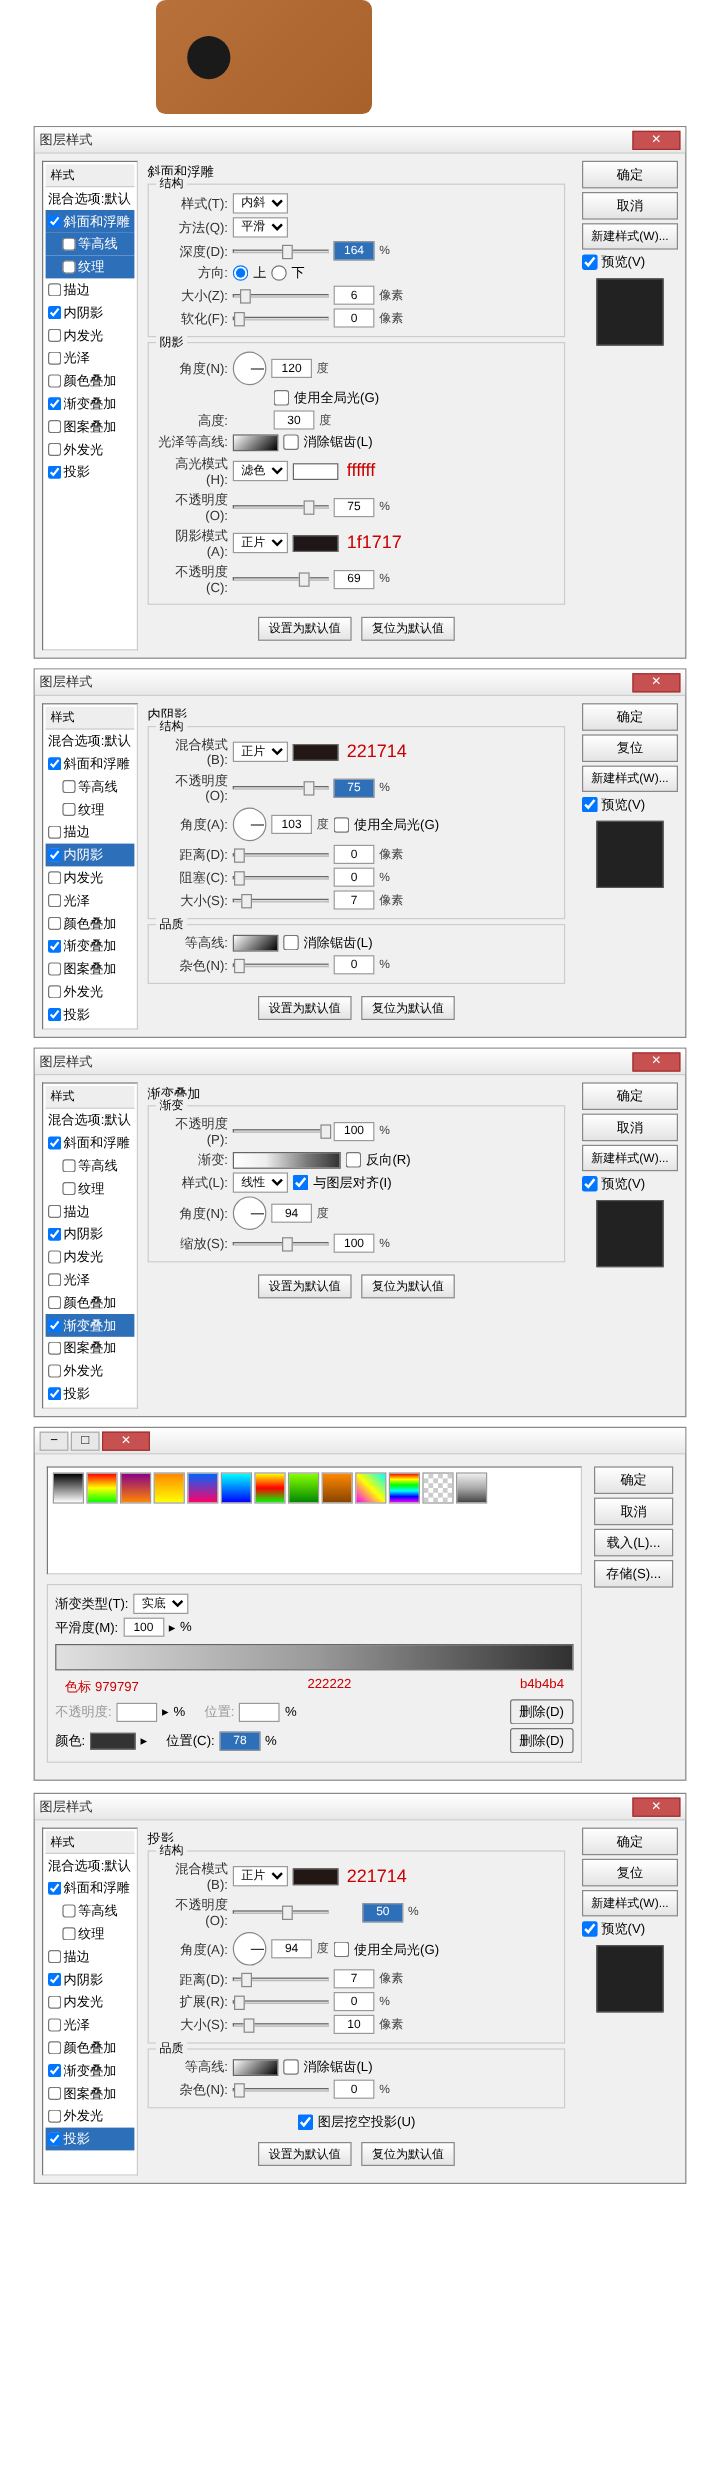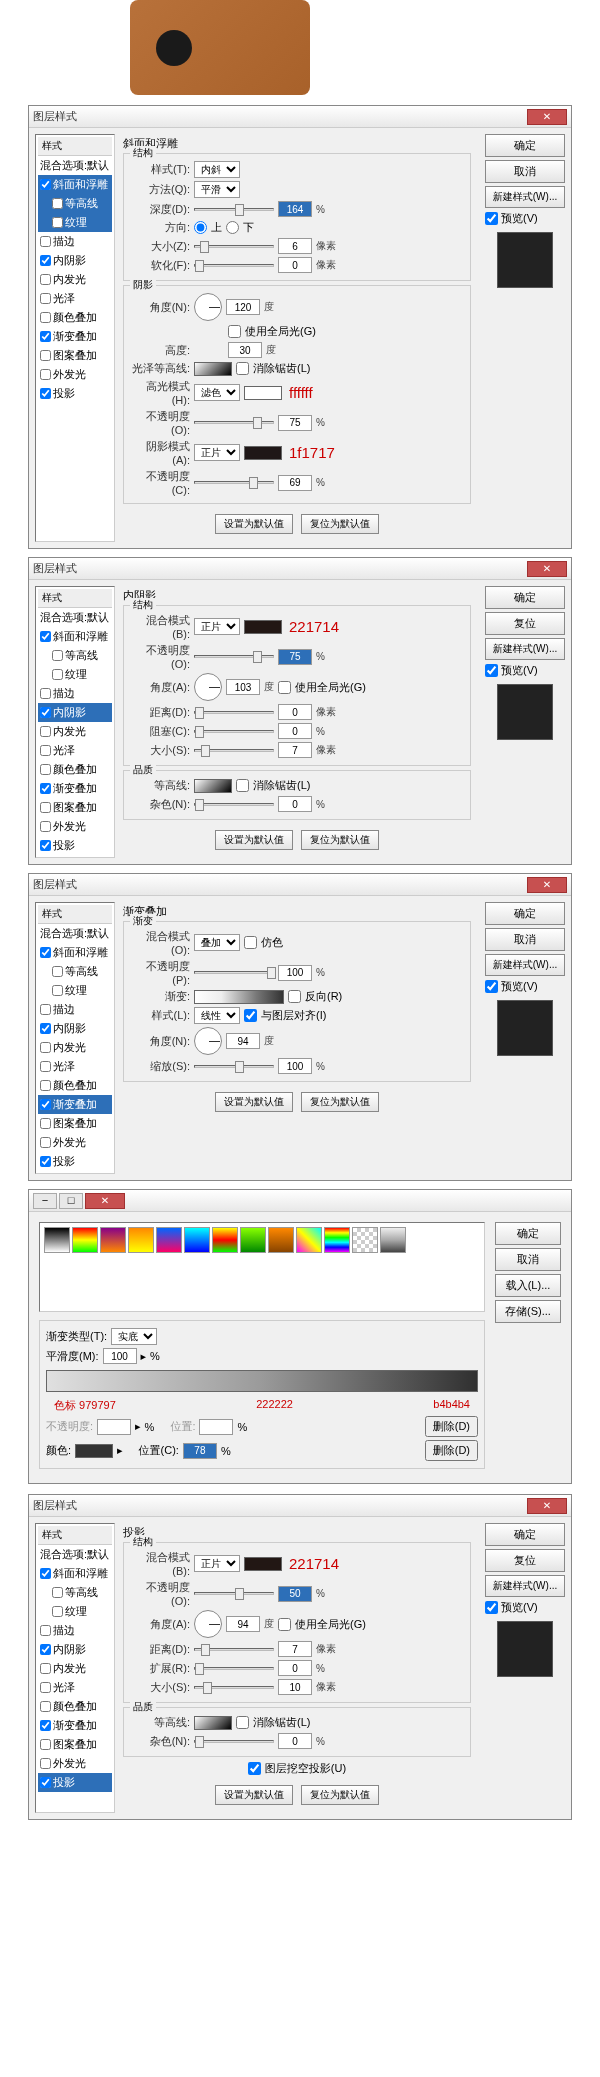--- a/index.html
+++ b/index.html
@@ -432,26 +432,20 @@
     <div class="item">
           <input type="checkbox" checked="" style="">
           <span>投影</span>
         </div>
   </div>
   <div class="center">
     <div style="margin-bottom:2px">渐变叠加</div>
     <div class="fieldset">
           <span class="legend">渐变</span>
       <div class="row">
-            <span class="lbl">混合模式(O):</span>
-            <select><option>叠加</option></select>
-            <input type="checkbox" style="">
-            <span>仿色</span>
-          </div>
-      <div class="row">
             <span class="lbl">不透明度(P):</span>
             <div class="slider">
               <div class="thumb" style="left:72px"></div>
             </div>
             <input class="numbox" value="100" style="">
             <span class="unit">%</span>
           </div>
       <div class="row">
             <span class="lbl">渐变:</span>
             <div class="gradbar" style="width:90px"></div>
@@ -634,21 +628,21 @@
             <span class="lbl">混合模式(B):</span>
             <select><option>正片叠底</option></select>
             <span class="colorswatch" style="background:#221714"></span>
             <span class="hexnote">221714</span>
           </div>
       <div class="row">
             <span class="lbl">不透明度(O):</span>
             <div class="slider">
               <div class="thumb" style="left:40px"></div>
             </div>
-            <input class="numbox" style="background: rgb(45, 111, 184); color: rgb(255, 255, 255);" value="50">
+            <input class="numbox" style="background: rgb(45, 111, 184); color: rgb(255, 255, 255); margin-left: 24px;" value="50">
             <span class="unit">%</span>
           </div>
       <div class="row">
             <span class="lbl">角度(A):</span>
             <span class="angle-dial"></span>
             <input class="numbox" value="94" style="">
             <span class="unit">度</span>
             <input type="checkbox" style="">
             <span>使用全局光(G)</span>
           </div>

